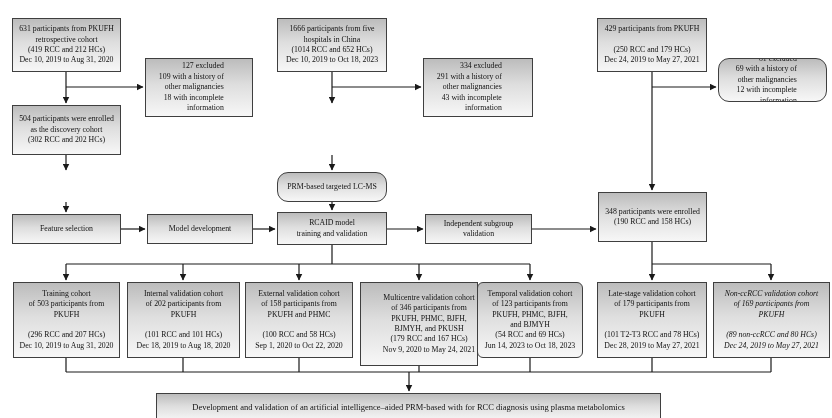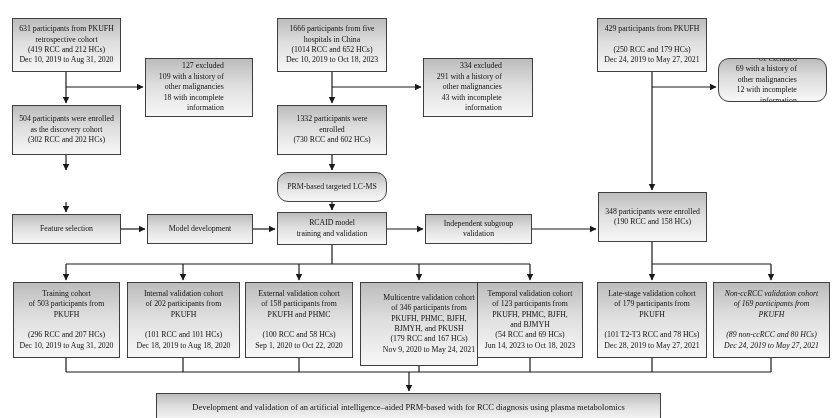--- a/index.html
+++ b/index.html
@@ -92,23 +92,20 @@
         information</div>
   <div class="box left" style="left:718px;top:48px;width:109px;height:44px;border-radius:11px;">81 excluded
    69 with a history of
       other malignancies
    12 with incomplete
         information</div>
 
   <div class="box" style="left:12px;top:95px;width:109px;height:50px;">504 participants were enrolled
 as the discovery cohort
 (302 RCC and 202 HCs)</div>
-  <div class="box" style="left:277px;top:95px;width:110px;height:50px;">1332 participants were
-enrolled
-(730 RCC and 602 HCs)</div>
 
   <div class="box" style="left:277px;top:162px;width:110px;height:30px;border-radius:11px;">PRM-based targeted LC-MS</div>
 
   <div class="box" style="left:12px;top:204px;width:109px;height:30px;">Feature selection</div>
   <div class="box" style="left:147px;top:204px;width:106px;height:30px;">Model development</div>
   <div class="box" style="left:277px;top:202px;width:110px;height:33px;">RCAID model
 training and validation</div>
   <div class="box" style="left:425px;top:204px;width:107px;height:30px;">Independent subgroup
 validation</div>
   <div class="box" style="left:598px;top:182px;width:109px;height:50px;">348 participants were enrolled
@@ -131,21 +128,21 @@
 PKUFH and PHMC
 
 (100 RCC and 58 HCs)
 Sep 1, 2020 to Oct 22, 2020</div>
   <div class="box" style="left:360px;top:272px;width:118px;height:84px;padding-left:20px;">Multicentre validation cohort
 of 346 participants from
 PKUFH, PHMC, BJFH,
 BJMYH, and PKUSH
 (179 RCC and 167 HCs)
 Nov 9, 2020 to May 24, 2021</div>
-  <div class="box" style="left:477px;top:272px;width:106px;height:76px;">Temporal validation cohort
+  <div class="box" style="left:477px;top:272px;width:106px;height:76px;border-radius:6px;">Temporal validation cohort
 of 123 participants from
 PKUFH, PHMC, BJFH,
 and BJMYH
 (54 RCC and 69 HCs)
 Jun 14, 2023 to Oct 18, 2023</div>
   <div class="box" style="left:597px;top:272px;width:110px;height:76px;">Late-stage validation cohort
 of 179 participants from
 PKUFH
 
 (101 T2-T3 RCC and 78 HCs)

